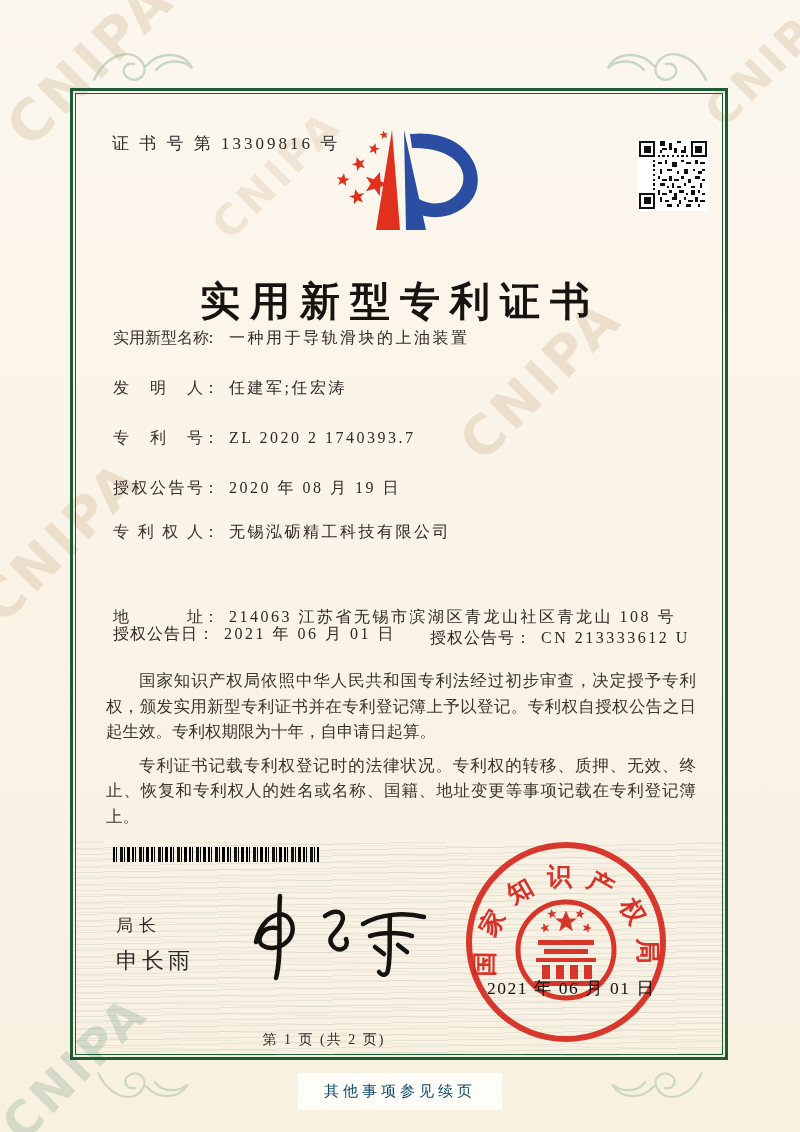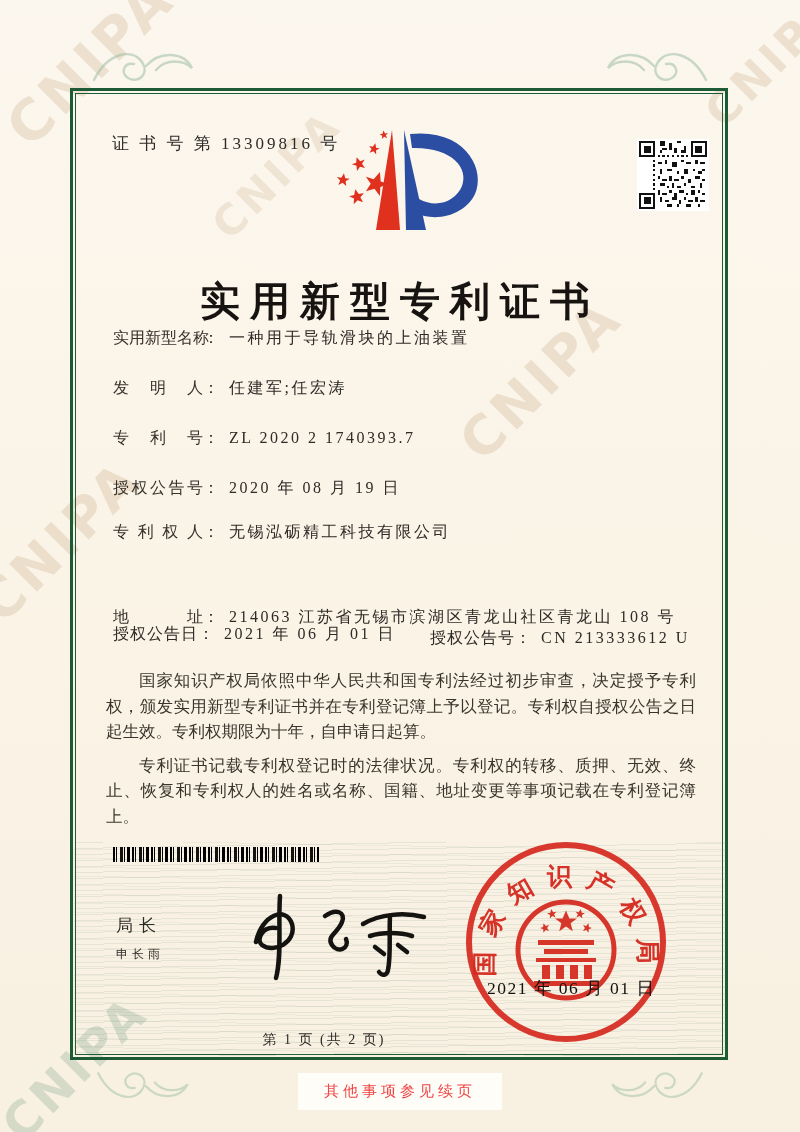--- a/index.html
+++ b/index.html
@@ -63,28 +63,28 @@
   .barcode{
     position:absolute;left:113px;top:847px;width:206px;height:15px;
     background-image:repeating-linear-gradient(90deg,
       #000 0px,#000 2px,transparent 2px,transparent 3px,
       #000 3px,#000 4px,transparent 4px,transparent 7px,
       #121212 7px,#121212 10px,transparent 10px,transparent 11px,
       #000 11px,#000 12px,transparent 12px,transparent 14px,
       #000 14px,#000 17px,transparent 17px,transparent 19px);
   }
   .signer-title{position:absolute;left:116px;top:914px;font-size:17px;letter-spacing:6px;}
-  .signer-name{position:absolute;left:116px;top:946px;font-size:12px;letter-spacing:4px;}
+  .signer-name{position:absolute;left:116px;top:946px;font-size:22px;letter-spacing:4px;}
   .signature{position:absolute;left:228px;top:890px;width:210px;height:92px;}
   .seal{position:absolute;left:462px;top:838px;width:208px;height:208px;}
   .seal-date{position:absolute;left:487px;top:976px;font-size:17.5px;letter-spacing:1.5px;color:#14110e;}
   .page-num{position:absolute;left:0;top:1031px;width:648px;text-align:center;font-size:14px;letter-spacing:2px;}
   .footer-note{
     position:absolute;left:50%;top:1073px;transform:translateX(-50%);
-    background:#fffdf8;padding:9px 26px;font-size:15px;letter-spacing:4px;color:#ef4444;
+    background:#fffdf8;padding:9px 26px;font-size:15px;letter-spacing:4px;color:#0c4a6e;
   }
 </style>
 </head>
 <body>
 
 <div class="page">
 
   <div class="wm wm-tan" style="left:-14px;top:30px;font-size:56px;">CNIPA</div>
   <div class="wm wm-tan" style="left:196px;top:150px;font-size:42px;opacity:.8;">CNIPA</div>
   <div class="wm wm-tan" style="left:688px;top:34px;font-size:44px;">CNIPA</div>

